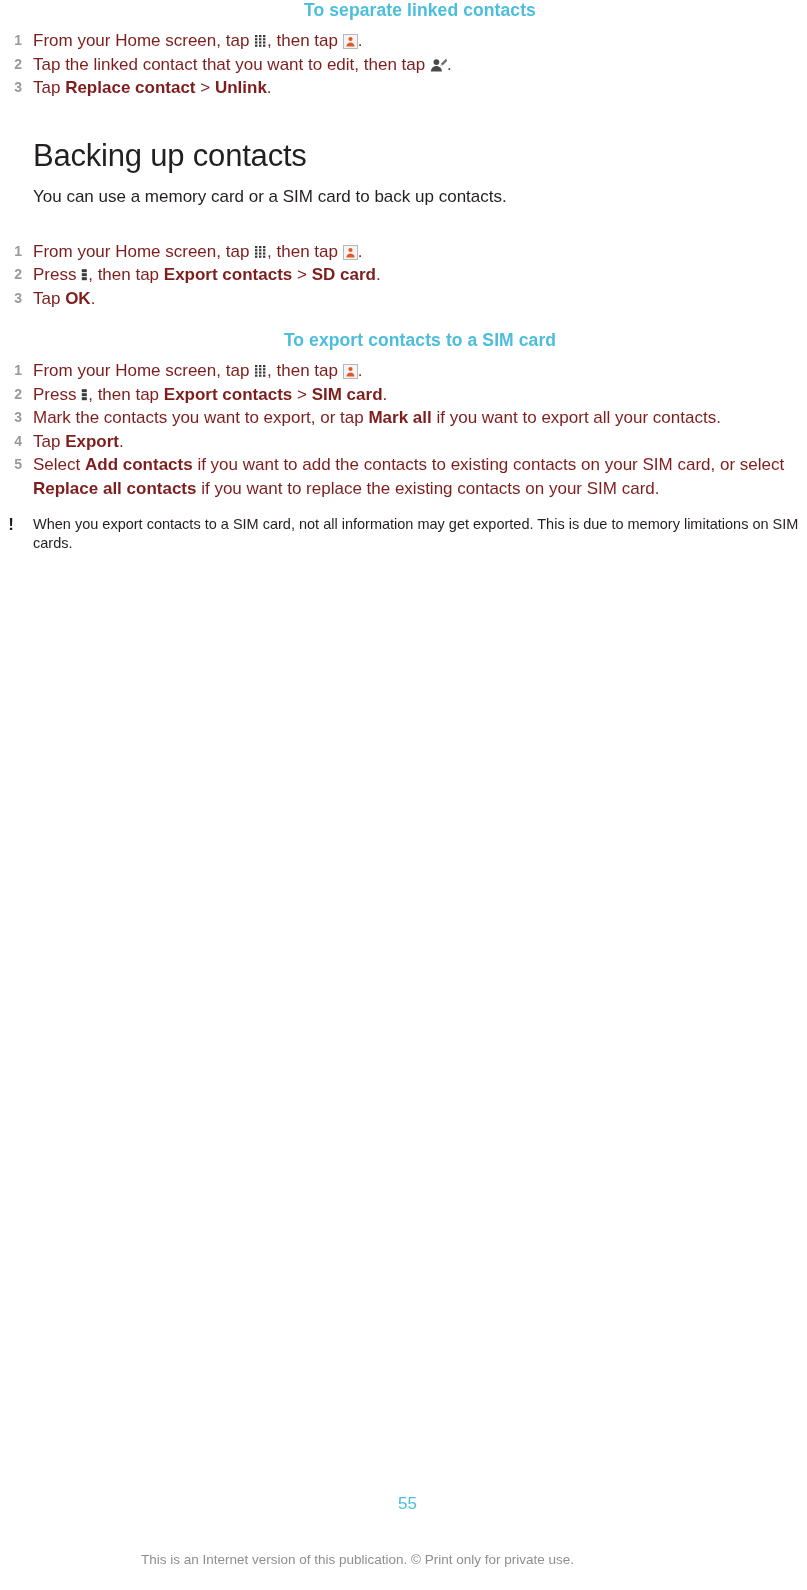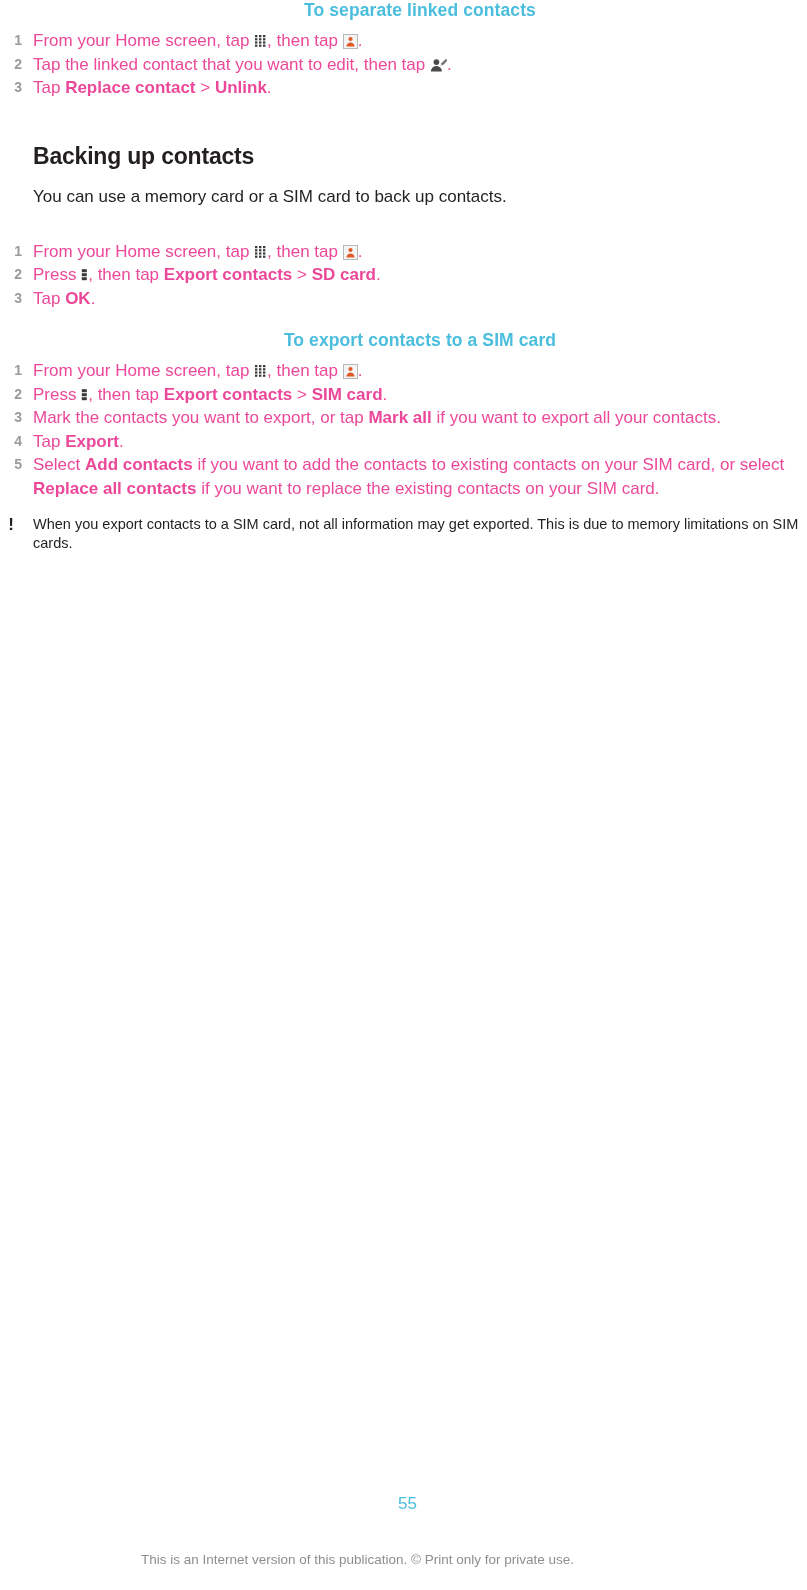--- a/index.html
+++ b/index.html
@@ -37,22 +37,22 @@
     font-size: 17.5px;
     font-weight: 700;
     line-height: 20px;
     margin: 0;
     padding: 0 0 0 33px;
     letter-spacing: 0.1px;
     text-align: center;
   }
   .section-heading {
     color: #231f20;
-    font-size: 23px;
-    font-weight: 700;
+    font-size: 31px;
+    font-weight: 400;
     line-height: 30px;
     margin: 0;
     padding: 0 0 0 33px;
     letter-spacing: -0.2px;
   }
   .body-para {
     font-size: 17px;
     line-height: 22px;
     margin: 0;
     padding: 0 0 0 33px;
@@ -78,21 +78,21 @@
     font-size: 14px;
     font-weight: 700;
     line-height: 23.5px;
     padding-right: 0;
     -webkit-user-select: none;
     user-select: none;
   }
   .step-text {
     padding-left: 11px;
     flex: 1;
-    color: #ec4899;
+    color: #7f1d1d;
   }
   .step-text b {
     font-weight: 700;
   }
 
   
   .note {
     display: flex;
     align-items: flex-start;
     font-size: 14.5px;

